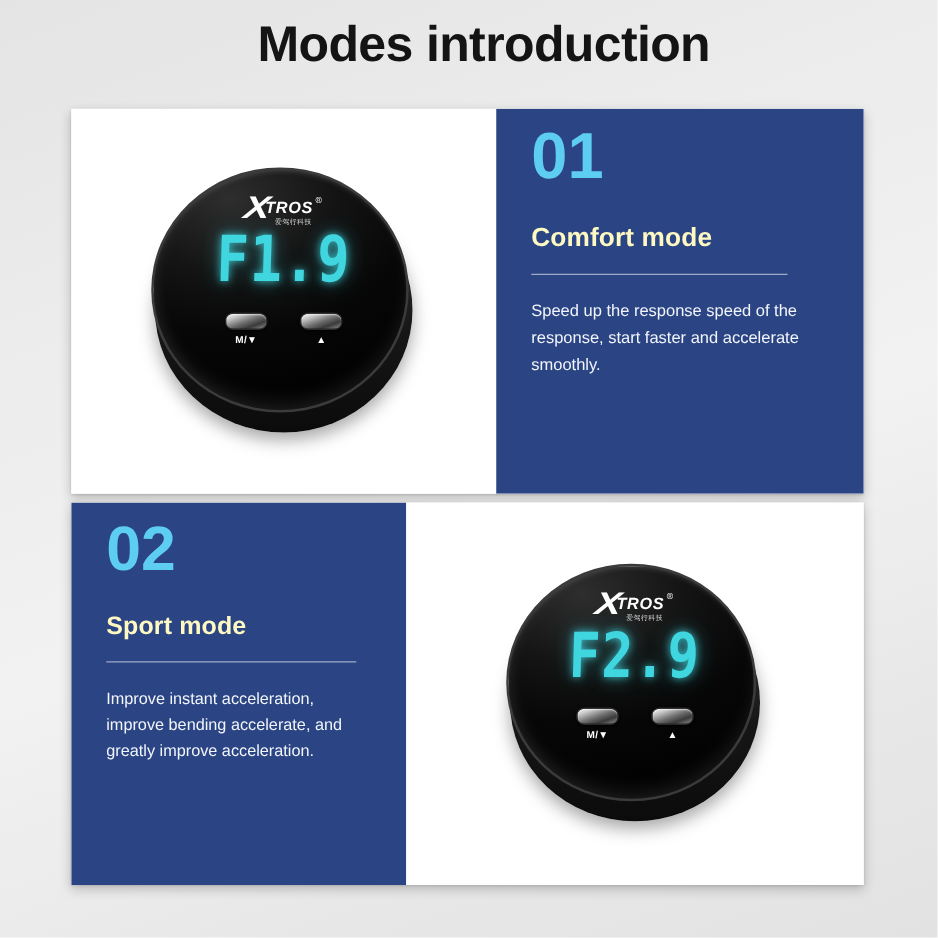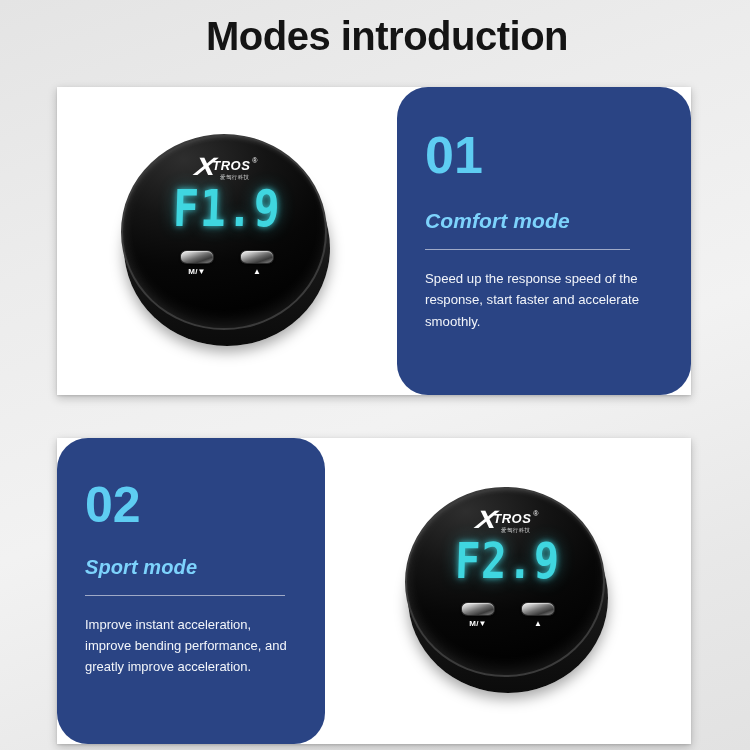--- a/index.html
+++ b/index.html
@@ -32,57 +32,55 @@
 
   
   .card {
     position: absolute;
     background: #ffffff;
     display: flex;
     overflow: hidden;
     box-shadow: 0 3px 9px rgba(0,0,0,0.22), 0 1px 2px rgba(0,0,0,0.12);
   }
   .card-one   { left: 57px; top: 87px;  width: 634px; height: 308px; }
-  .card-two   { left: 57px; top: 438px; width: 634px; height: 306px; }
+  .card-two   { left: 57px; top: 402px; width: 634px; height: 306px; }
 
   .panel-white {
     background: #ffffff;
     position: relative;
     display: flex;
     align-items: center;
     justify-content: center;
   }
   .panel-blue {
     background: #2a4484;
     position: relative;
-    padding: 42px 28px 0 28px;
-    border-radius: 31px;
+    padding: 12px 28px 0 28px;
   }
 
   .card-one .panel-white { width: 340px; }
   .card-one .panel-blue  { width: 294px; }
   .card-two .panel-blue  { width: 268px; }
   .card-two .panel-white { width: 366px; }
 
   
   .num {
     font-size: 52px;
     font-weight: 700;
     color: #5ecdf2;
     line-height: 1;
     letter-spacing: 0px;
     font-family: "Liberation Sans", sans-serif;
   }
   .mode-name {
     margin-top: 28px;
     font-size: 21px;
     font-weight: 700;
-    color: #7dd3fc;
+    color: #fef9c3;
     letter-spacing: 0.1px;
-    font-style: italic;
   }
   .rule {
     margin-top: 16px;
     height: 1px;
     background: rgba(255,255,255,0.55);
     width: 205px;
   }
   .desc {
     margin-top: 18px;
     font-size: 13.2px;
@@ -289,21 +287,21 @@
   </div>
 
 </div>
 
 <div class="card card-two">
 
   <div class="panel-blue">
     <div class="num">02</div>
     <div class="mode-name">Sport mode</div>
     <div class="rule"></div>
-    <div class="desc">Improve instant acceleration, improve bending performance, and greatly improve acceleration.</div>
+    <div class="desc">Improve instant acceleration, improve bending accelerate, and greatly improve acceleration.</div>
   </div>
 
   <div class="panel-white">
     <div class="device-wrap">
       <div class="puck-base"></div>
       <div class="puck-face"></div>
       <div class="face-content">
         <div class="brand">
           <span class="brand-x">X</span>
           <span class="brand-word">TROS</span>

